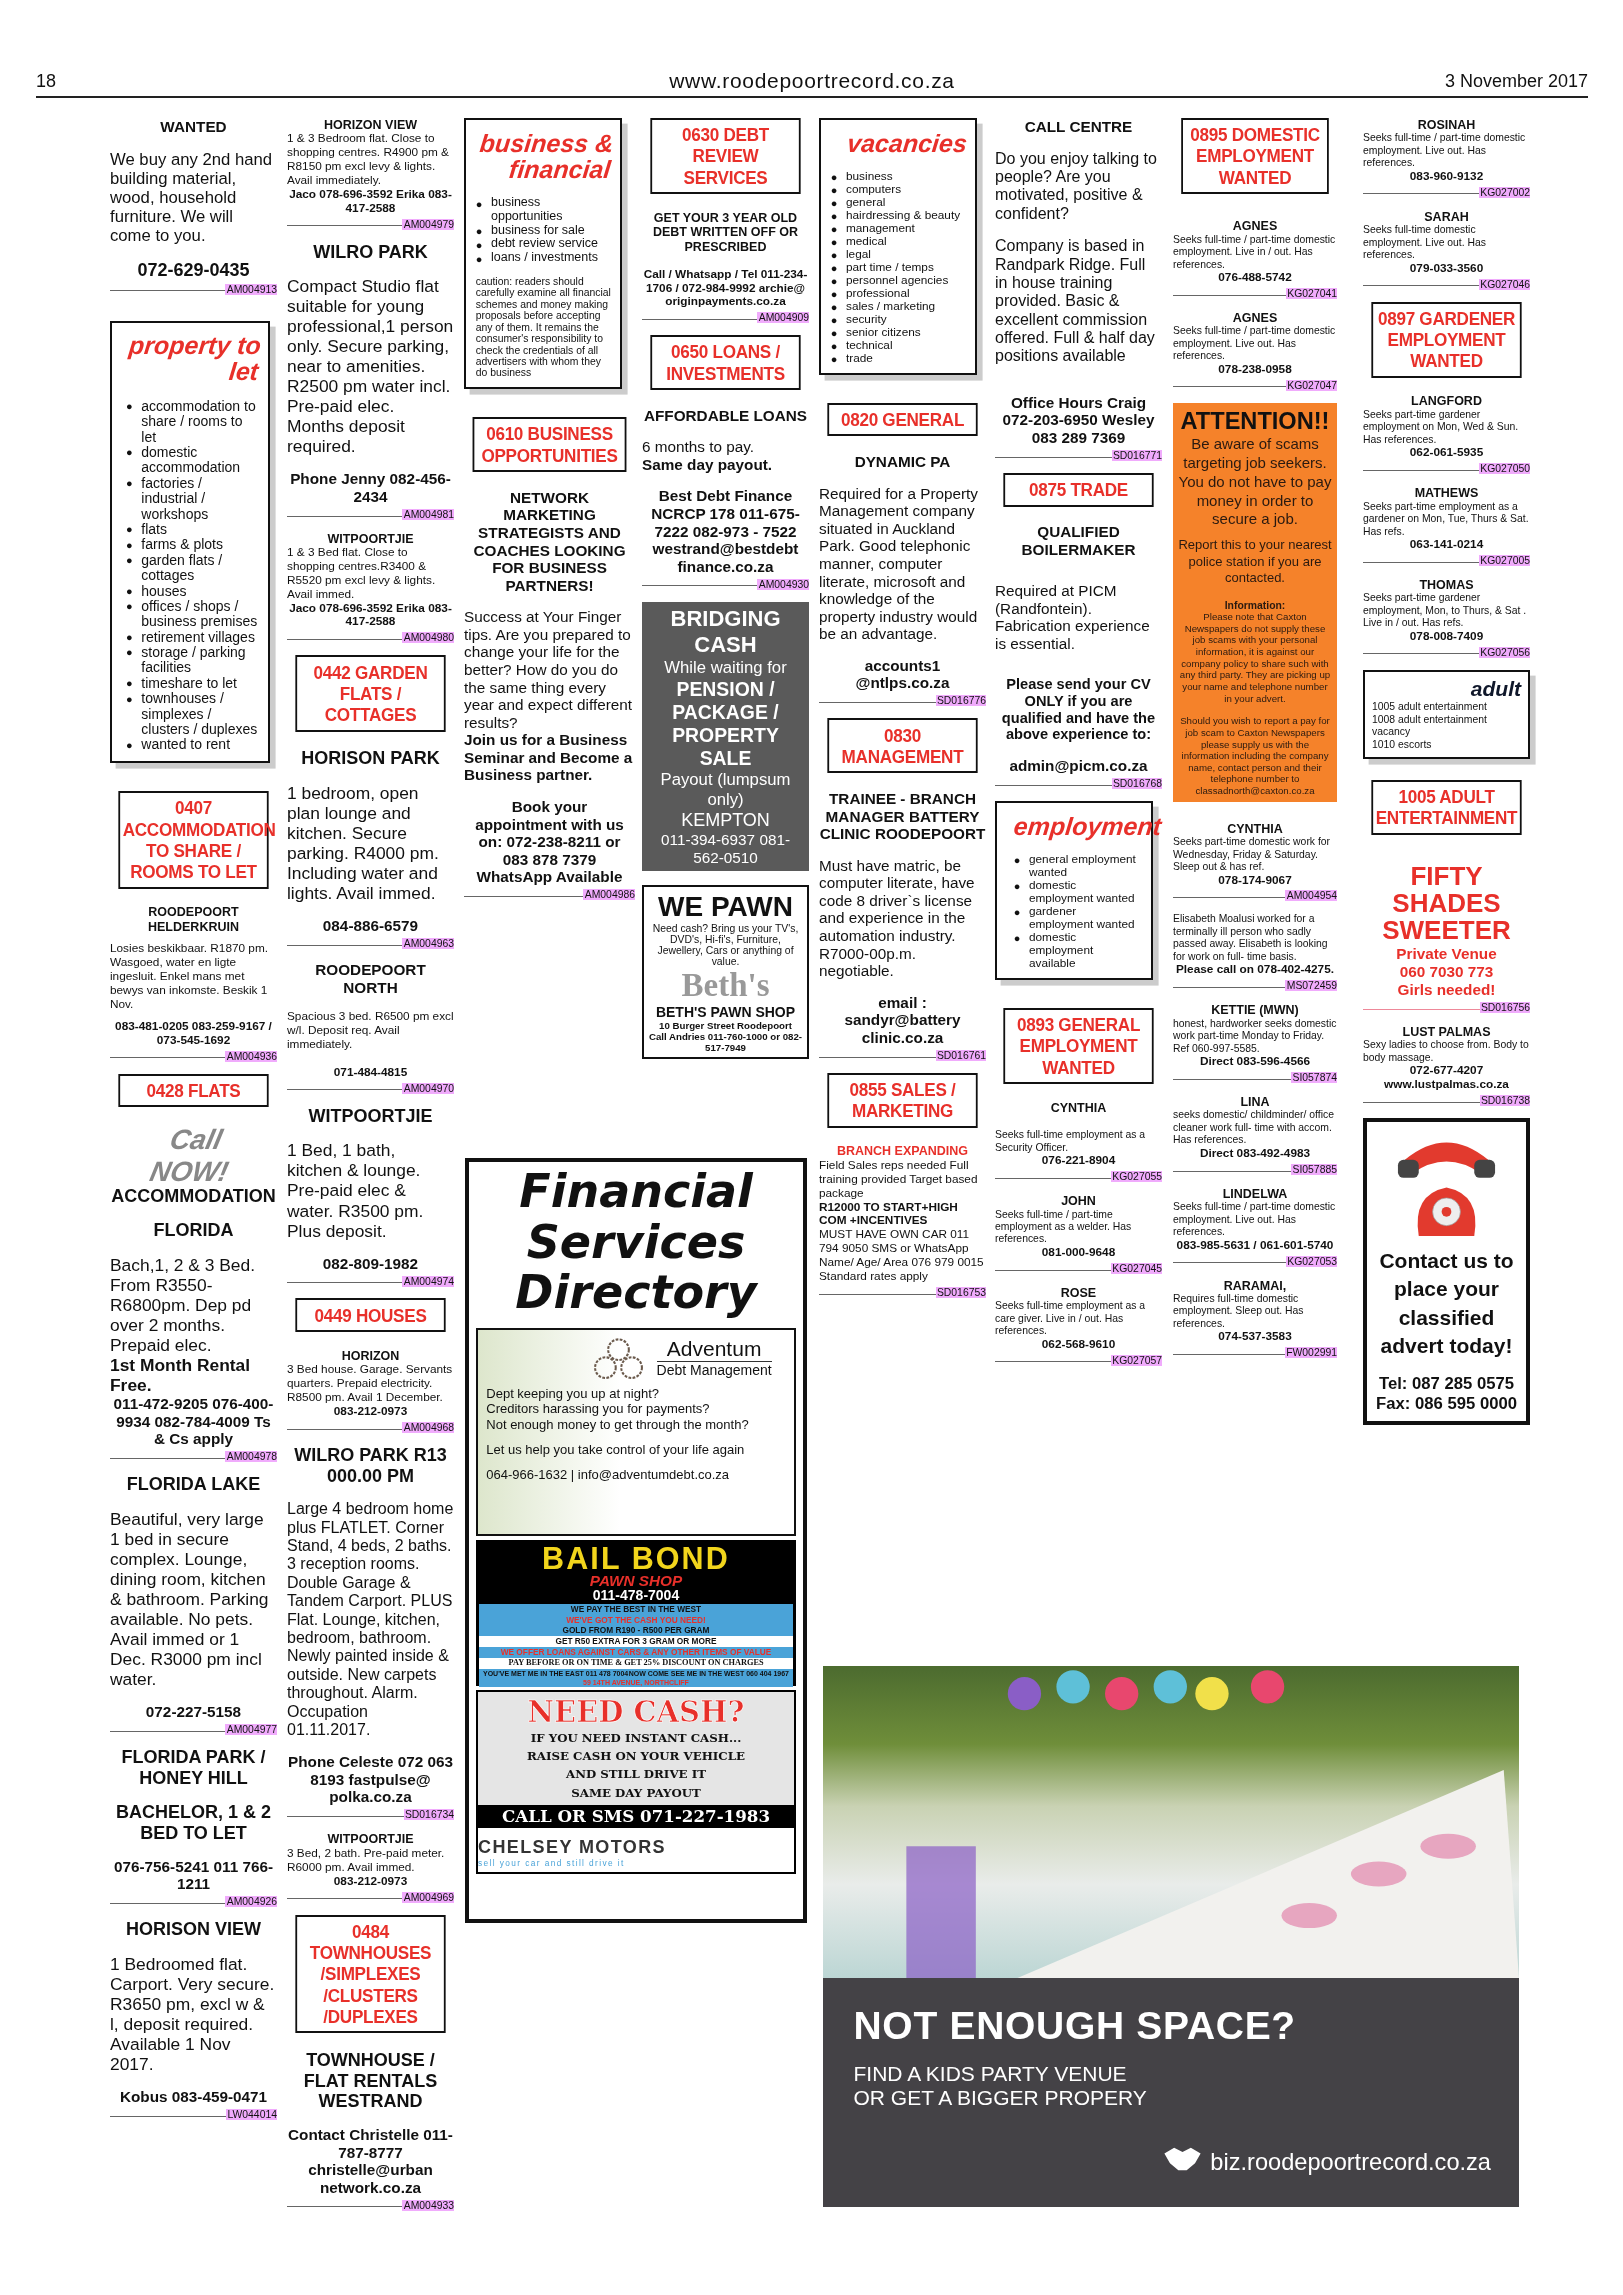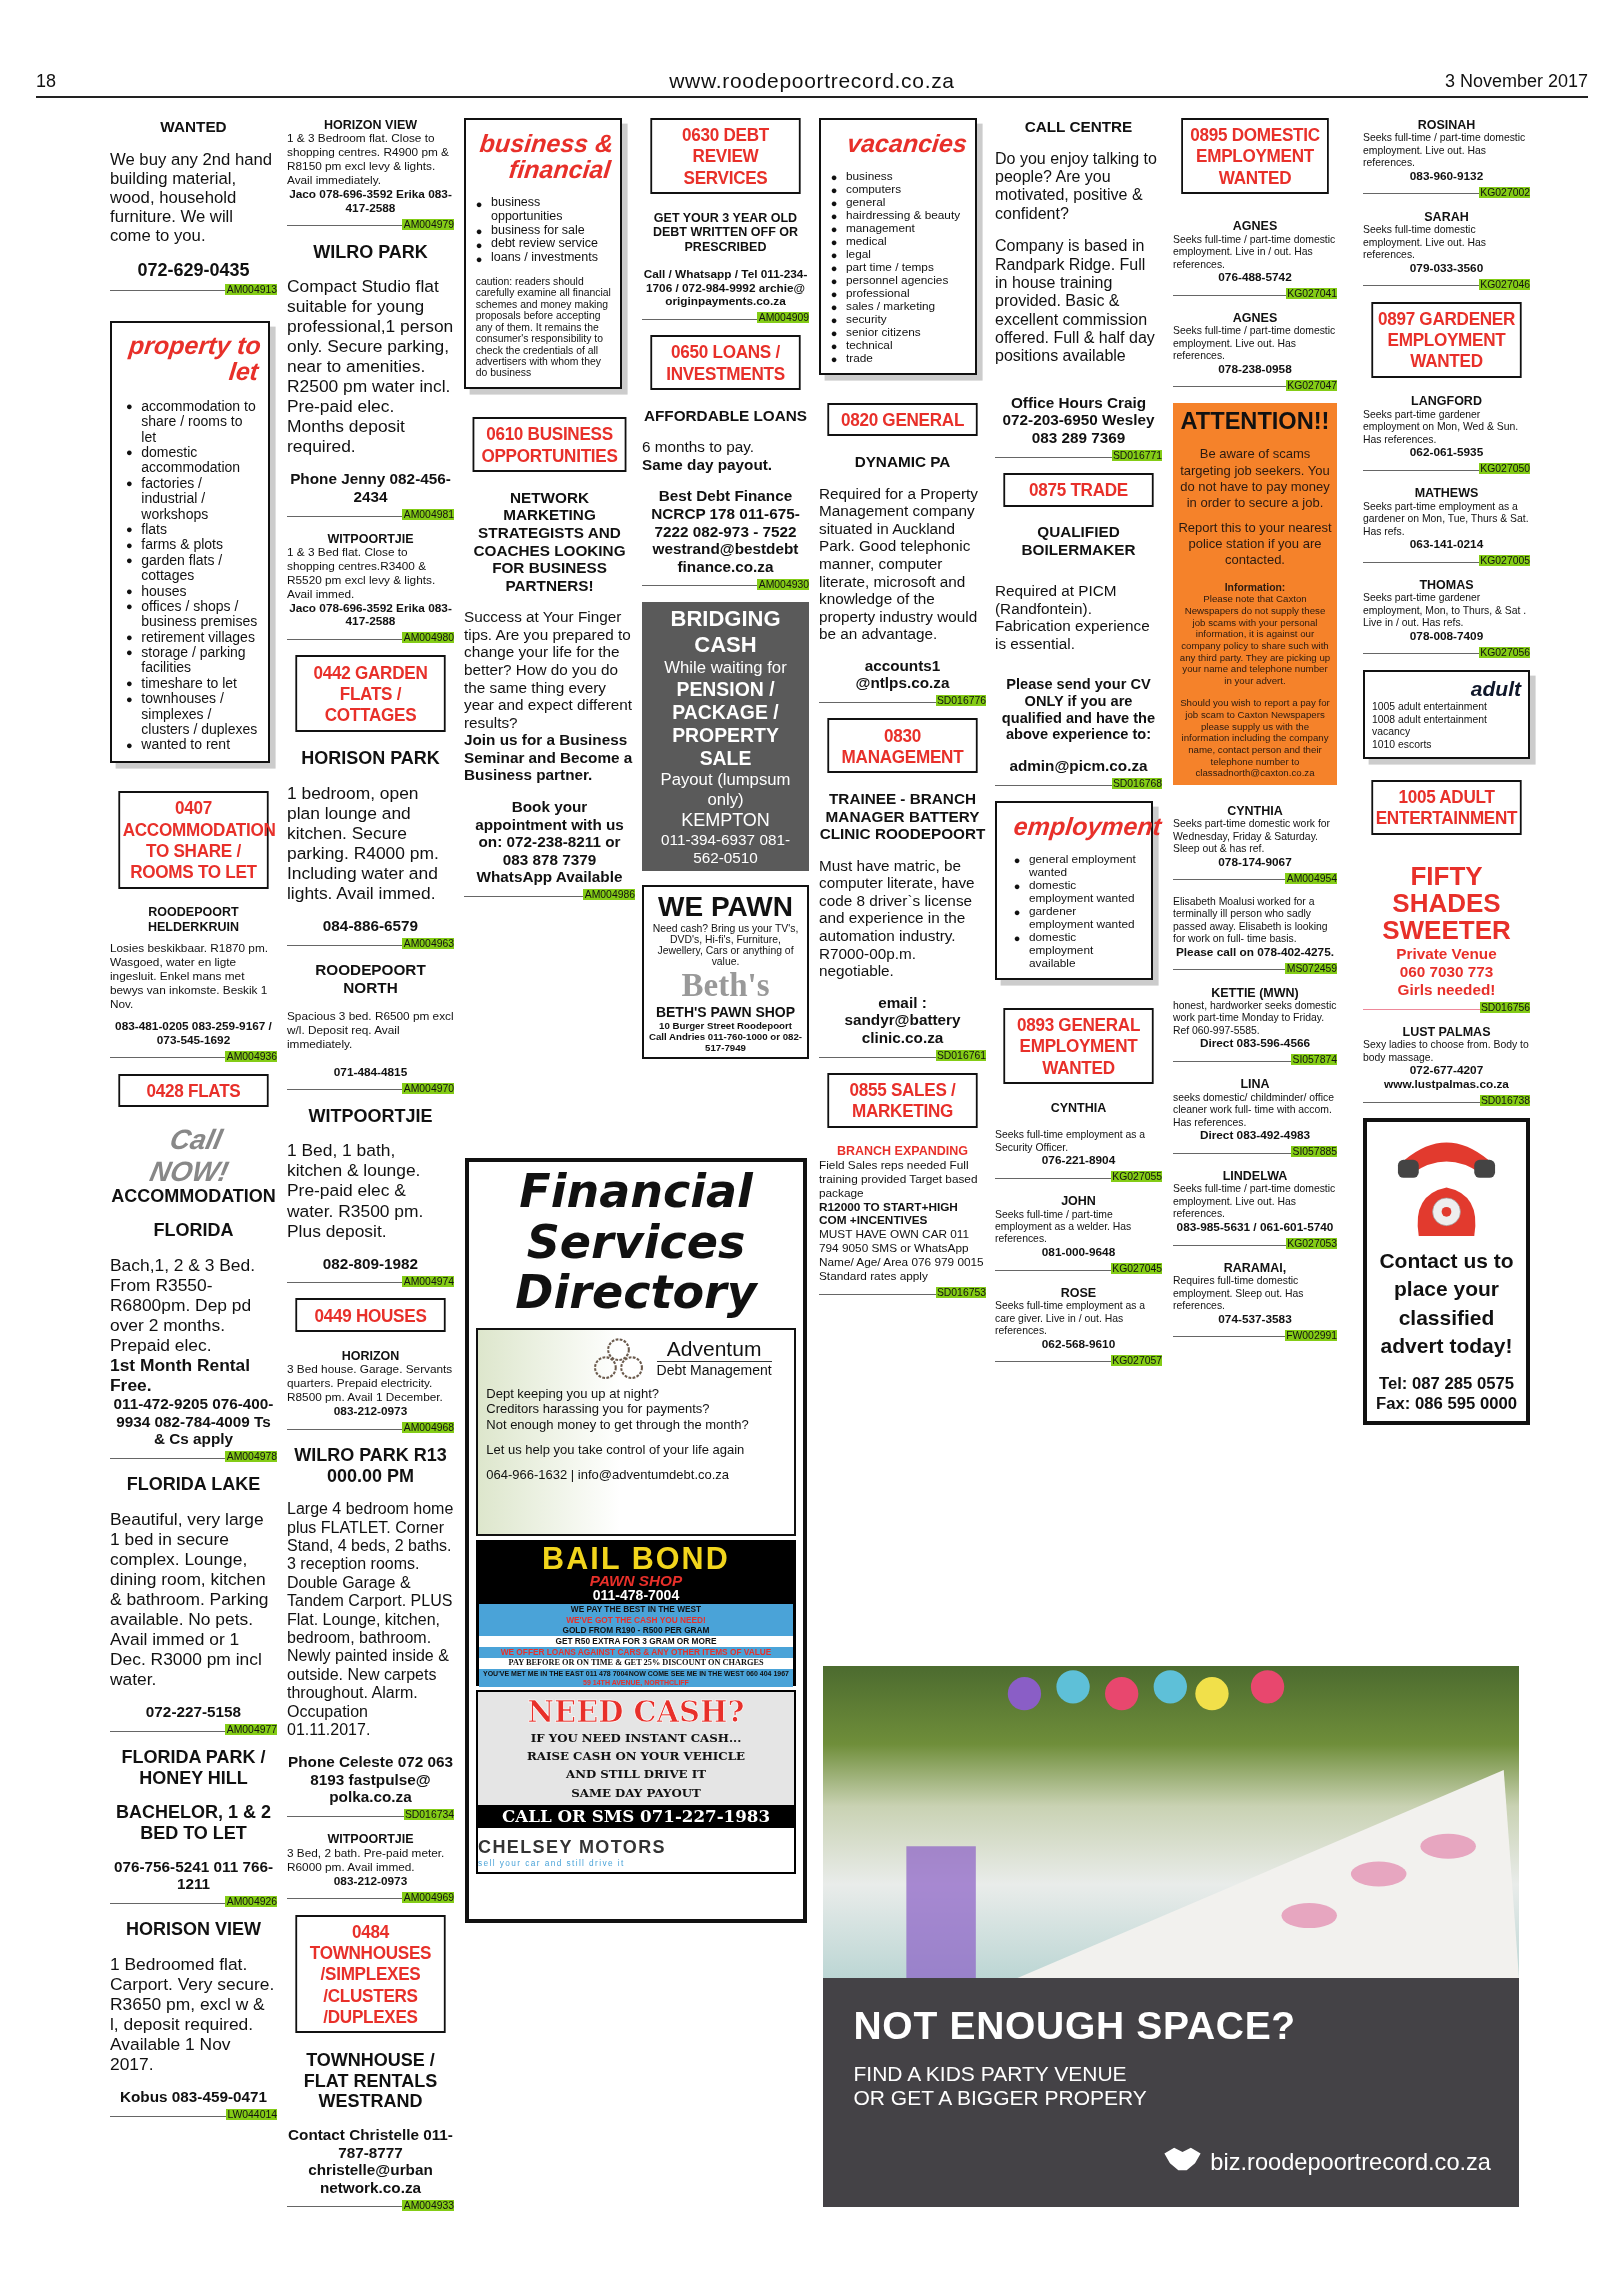--- a/index.html
+++ b/index.html
@@ -12,21 +12,21 @@
   .ad { margin-bottom: 15.3px; }
   .t { font-weight: bold; text-align: center; font-size: 15.3px; line-height: 1.15; }
   .t.big { font-size: 18px; }
   .t.sm { font-size: 12.5px; }
   .b { font-size: 17.4px; line-height: 1.15; }
   .b.sm { font-size: 11.8px; line-height: 1.18; }
   .b.xs { font-size: 10.4px; line-height: 1.2; }
   .c { text-align: center; font-weight: bold; font-size: 15.3px; line-height: 1.15; }
   .c.sm { font-size: 11.8px; }
   .ref { border-bottom: 0.7px solid #666; font-size: 10.4px; text-align: right; height: 9.7px; line-height: 15.3px; margin-top: 1.4px; }
-  .ref span { background: #84cc16; padding-left: 1.4px; }
+  .ref span { background: #f0abfc; padding-left: 1.4px; }
   .gap { height: 14px; }
   .hbox { border: 2.8px solid #111; text-align: center; color: #e8302a; font-family: "Liberation Sans", sans-serif; font-weight: bold; font-size: 19px; line-height: 1.12; padding: 4.2px 2.8px; margin: 7px 0 16.7px; transform: scaleX(0.9); transform-origin: center; letter-spacing: -0.3px; }
   .idx { border: 2.8px solid #111; box-shadow: 5.6px 5.6px 0 #ccc; padding: 9.7px 8.3px 8.3px 14px; margin-bottom: 28px; }
   .idx .ttl { color: #e8302a; font-weight: bold; font-style: italic; font-size: 25px; text-align: right; line-height: 1.05; font-family: "Liberation Sans", sans-serif; transform: skewX(-6deg); margin-bottom: 14px; }
   .idx ul { list-style: none; }
   .idx li { font-size: 14px; line-height: 1.1; padding-left: 15.3px; position: relative; }
   .idx li::before { content: "●"; position: absolute; left: 0; font-size: 11px; top: 1.4px; }
   .caution { font-size: 10.4px; line-height: 1.1; margin-top: 11px; }
   .photo-callnow { height: 56px; margin: 5.6px auto; width: 83px; font-style: italic; font-weight: bold; font-size: 28px; color: #888; text-align: center; transform: skewX(-12deg); }
   .dark { background: #5a5a5a; color: #fff; text-align: center; padding: 4.2px; margin-bottom: 14px; }
@@ -427,21 +427,21 @@
     <div class="ref"><span>KG027041</span></div>
   </div>
   <div class="ad">
     <div class="t sm">AGNES</div>
     <div class="b xs">Seeks full-time / part-time domestic employment. Live out. Has references.</div>
     <div class="c sm">078-238-0958</div>
     <div class="ref"><span>KG027047</span></div>
   </div>
   <div class="orange">
     <div style="font-size:23.6px;font-weight:bold;color:#111">ATTENTION!!</div>
-    <div style="font-size:13px;line-height:1.25;margin-top:11px">Be aware of scams targeting job seekers. You do not have to pay money in order to secure a job.</div>
+    <div style="font-size:15px;line-height:1.25;margin-top:0">Be aware of scams targeting job seekers. You do not have to pay money in order to secure a job.</div>
     <div style="font-size:13px;line-height:1.25;margin-top:8.3px">Report this to your nearest police station if you are contacted.</div>
     <div style="font-size:10.4px;font-weight:bold;margin-top:14px">Information:</div>
     <div style="font-size:9.7px;line-height:1.2">Please note that Caxton Newspapers do not supply these job scams with your personal information, it is against our company policy to share such with any third party. They are picking up your name and telephone number in your advert.</div>
     <div style="font-size:9.7px;line-height:1.2;margin-top:11px">Should you wish to report a pay for job scam to Caxton Newspapers please supply us with the information including the company name, contact person and their telephone number to classadnorth@caxton.co.za</div>
   </div>
   <div class="ad">
     <div class="t sm">CYNTHIA</div>
     <div class="b xs">Seeks part-time domestic work for Wednesday, Friday &amp; Saturday. Sleep out &amp; has ref.</div>
     <div class="c sm">078-174-9067</div>
     <div class="ref"><span>AM004954</span></div>

